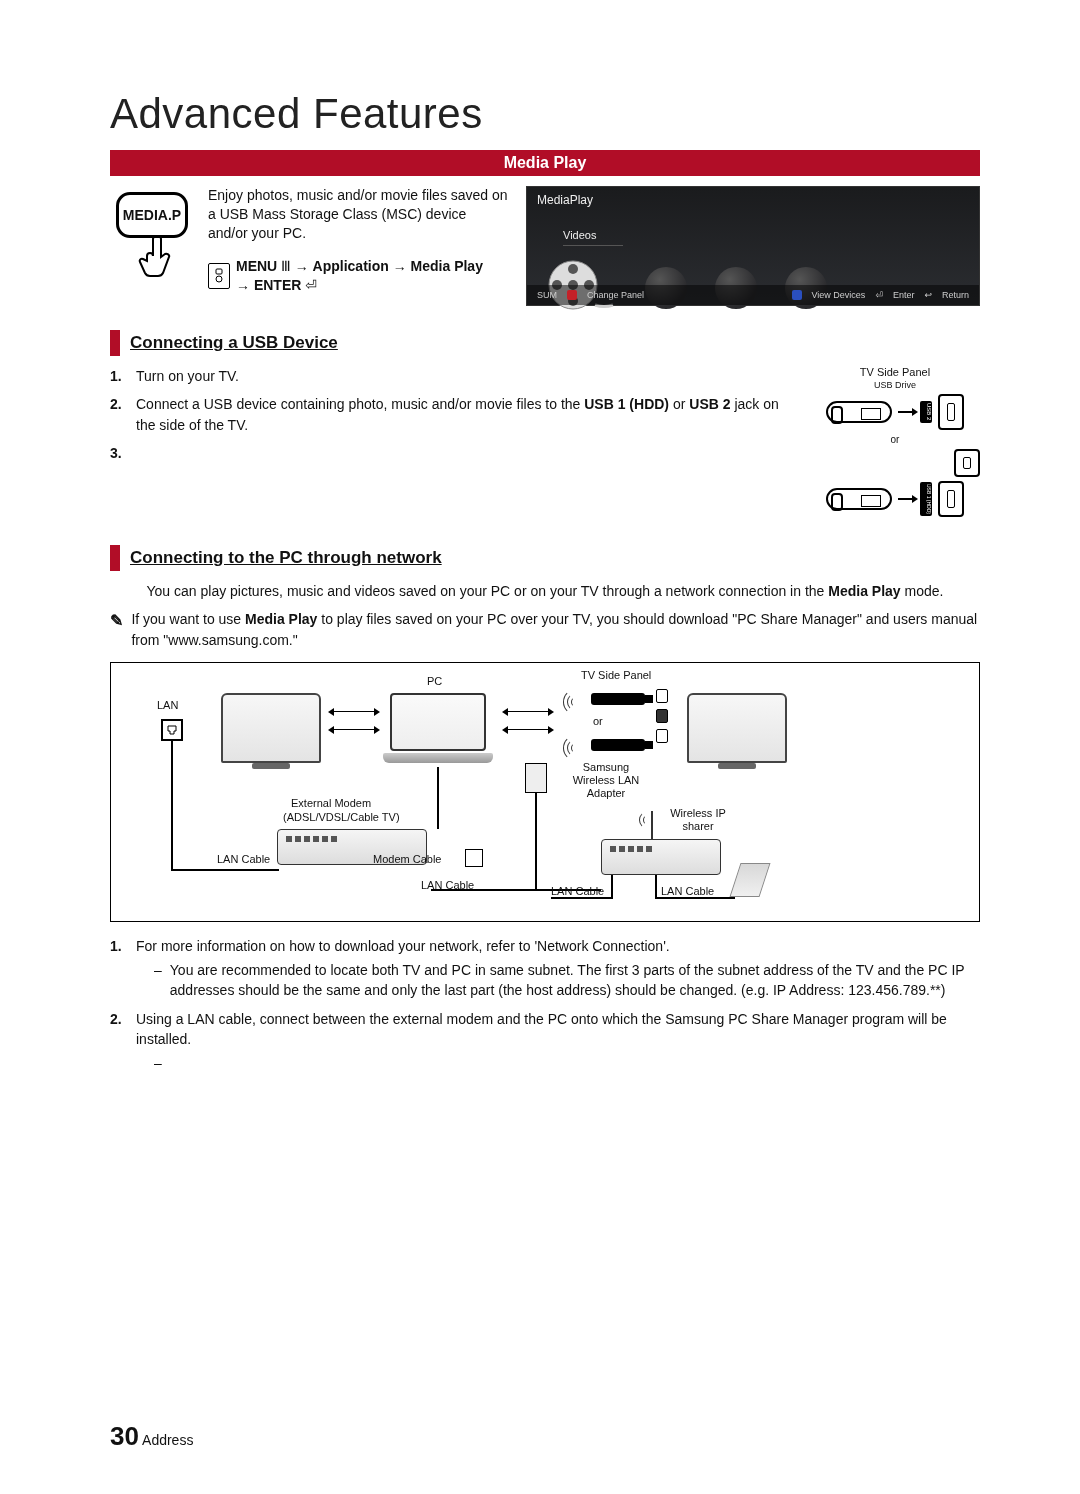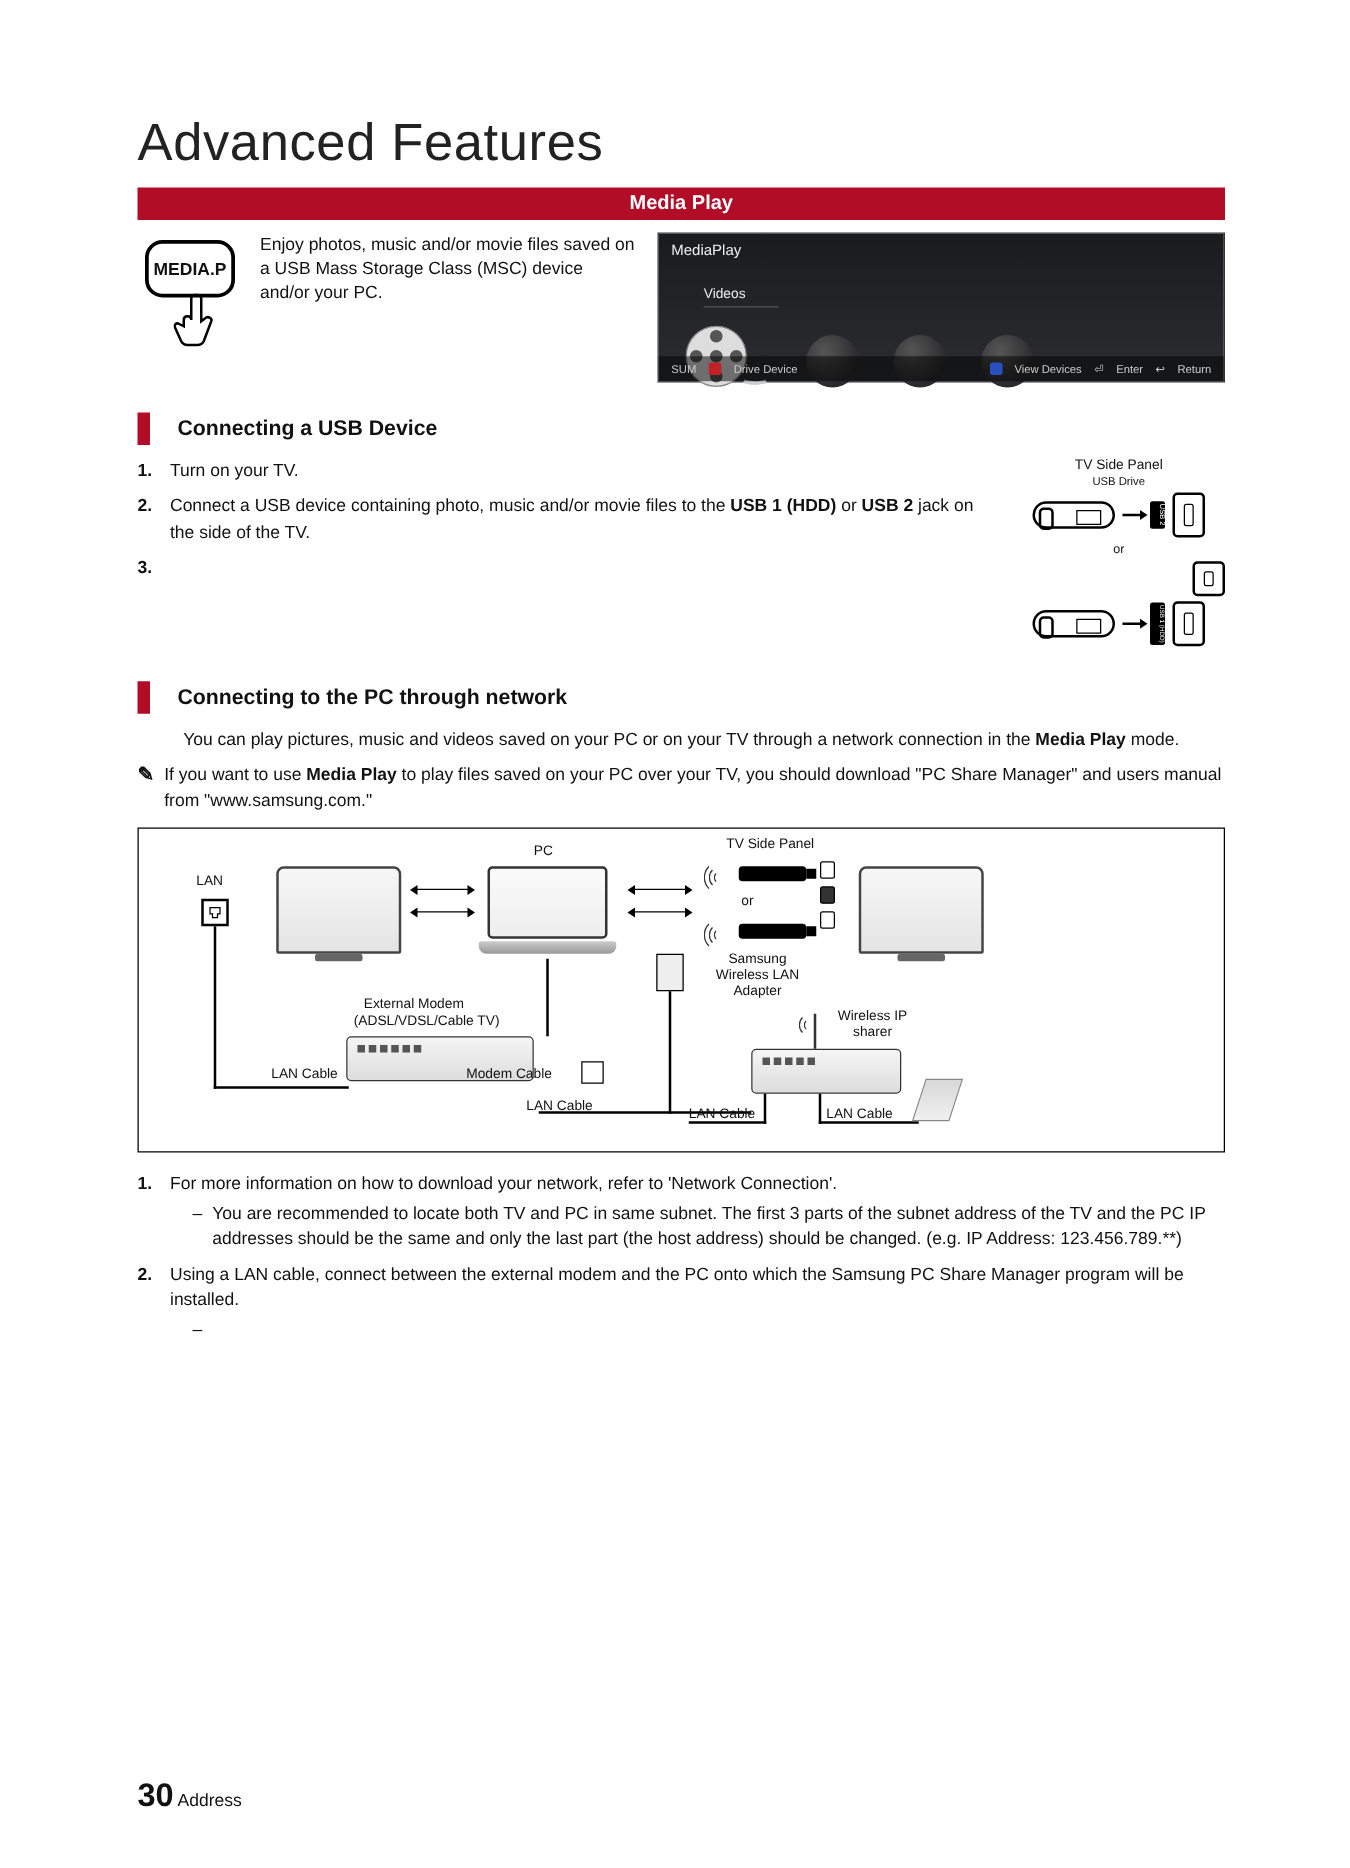--- a/index.html
+++ b/index.html
@@ -58,21 +58,21 @@
   .reel-icon svg { width: 70px; height: 60px; }
   .ghost-icon { width: 42px; height: 42px; border-radius: 50%; background: radial-gradient(circle at 35% 30%, #555, #2a2a2d 70%); }
   .tv-bottom {
     position: absolute; bottom: 0; left: 0; right: 0; height: 20px;
     background: rgba(0,0,0,0.5); display: flex; align-items: center; gap: 10px;
     padding: 0 10px; font-size: 9px; color: #ccc;
   }
   .tv-bottom .dot { width: 10px; height: 10px; border-radius: 2px; display: inline-block; }
   .dot-red { background: #c42028; } .dot-blue { background: #2a4fbf; }
 
-  .section-heading { display: flex; align-items: center; gap: 22px; margin: 24px 0 10px 0; }
+  .section-heading { display: flex; align-items: center; gap: 10px; margin: 24px 0 10px 0; text-decoration: underline; }
   .section-heading .bar { width: 10px; height: 26px; background: #b10d27; }
   .section-heading .txt { font-weight: bold; font-size: 17px; }
 
   .usb-row { display: flex; align-items: flex-start; gap: 20px; }
   .ol { list-style: none; padding-left: 0; font-size: 14px; line-height: 1.45; }
   .ol > li { display: flex; gap: 8px; margin-bottom: 8px; }
   .ol > li .num { font-weight: bold; min-width: 18px; }
   .ol .sub { margin-left: 18px; display: flex; gap: 8px; margin-top: 4px; font-size: 14px; }
 
   .usb-diagram { flex: 0 0 170px; font-size: 10px; text-align: center; }
@@ -143,20 +143,36 @@
     <div class="remote-key">MEDIA.P</div>
     <div class="remote-hand">
       <svg viewBox="0 0 50 44">
           <path d="M22 2c2 0 3 1 3 3v18l4-3c2-1 5 1 4 3l-6 16c-1 2-3 3-5 3h-8c-2 0-4-1-5-3L4 28c-1-2 1-4 3-3l4 2V22c0-2 1-3 3-3s3 1 3 3V5c0-2 1-3 3-3z" fill="none" stroke="#000" stroke-width="2"></path>
         </svg>
     </div>
   </div>
 
   <div class="intro-text">
     <div>Enjoy photos, music and/or movie files saved on a USB Mass Storage Class (MSC) device and/or your PC.</div>
+    <div class="menu-path">
+      <span class="icon-box">
+        <svg width="12" height="16" viewBox="0 0 12 16">
+            <rect x="3" y="1" width="6" height="5" rx="1" fill="none" stroke="#000"></rect>
+            <circle cx="6" cy="11" r="3" fill="none" stroke="#000"></circle>
+          </svg>
+      </span>
+      <span>
+        <b>MENU</b><span> Ⅲ </span>
+        <span>→</span>
+        <b>Application</b>
+        <span>→</span>
+        <b>Media Play</b><br>
+        <b>→ ENTER</b><span> ⏎</span>
+      </span>
+    </div>
   </div>
 
   <div class="tv-screenshot">
     <div class="tv-topbar">MediaPlay</div>
     <div class="tv-section-label">Videos</div>
     <div class="tv-icons">
       <div class="reel-icon">
         <svg viewBox="0 0 70 60">
           <circle cx="26" cy="28" r="24" fill="#ddd" stroke="#888"></circle>
           <circle cx="26" cy="28" r="5" fill="#555"></circle>
@@ -167,21 +183,21 @@
           <path d="M48 48c6 2 12 2 18 0" stroke="#ccc" stroke-width="3" fill="none"></path>
         </svg>
       </div>
       <div class="ghost-icon"></div>
       <div class="ghost-icon"></div>
       <div class="ghost-icon"></div>
     </div>
     <div class="tv-bottom">
       <span>SUM</span>
       <span class="dot dot-red"></span>
-      <span>Drive Device</span>
+      <span>Change Panel</span>
       <span style="flex:1"></span>
       <span class="dot dot-blue"></span>
       <span>View Devices</span>
       <span>⏎</span>
       <span>Enter</span>
       <span>↩</span>
       <span>Return</span>
     </div>
   </div>
 </div>

